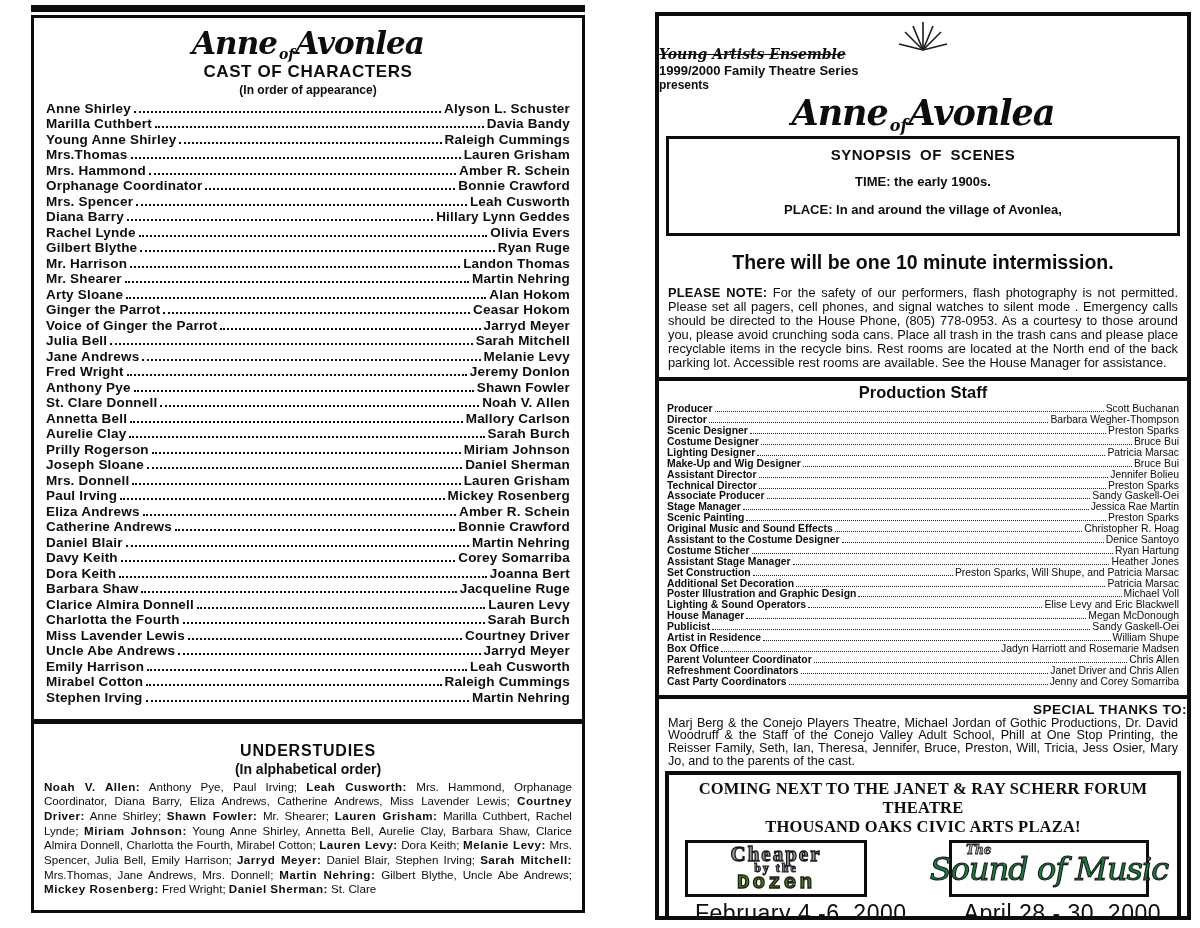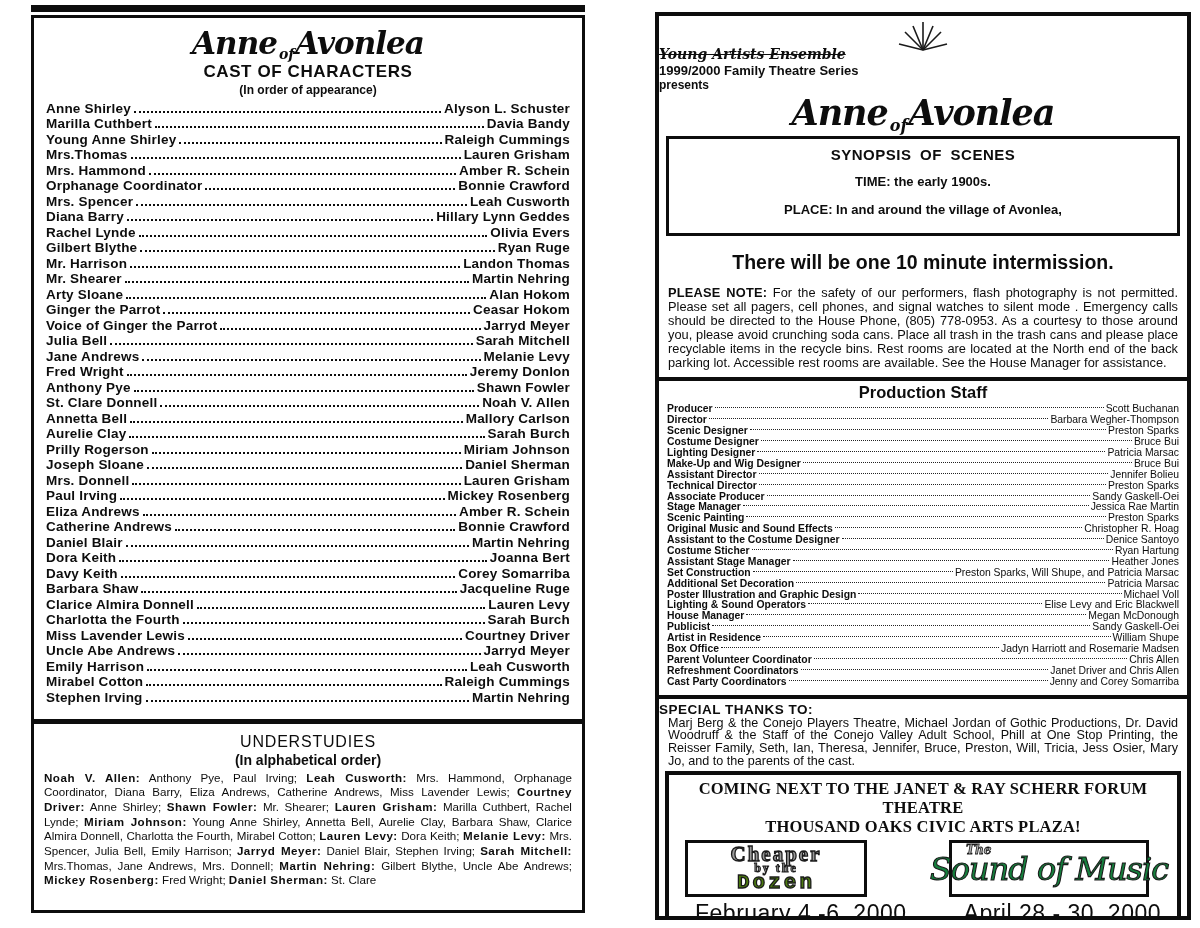--- a/index.html
+++ b/index.html
@@ -16,21 +16,21 @@
   .script-title .t-of { font-size:14px; position:relative; top:5px; margin:0 1px 0 2px; }
   .cast-heading { text-align:center; font-size:17px; font-weight:bold; letter-spacing:0.6px; margin-top:3px; }
   .cast-sub { text-align:center; font-size:12px; font-weight:bold; margin-top:1px; }
 
   .cast-list { padding:3px 12px 0 12px; }
   .cast-row { display:flex; align-items:flex-end; height:15.5px; font-size:13.5px; font-weight:bold; letter-spacing:0.2px; }
   .cast-row .c-role, .cast-row .c-actor { white-space:nowrap; }
   .cast-row .c-dots { flex:1; border-bottom:2px dotted #0d0d0d; margin:0 3px 3px 3px; min-width:12px; }
 
   .thick-rule-left { border-top:5px solid #0d0d0d; margin-top:14px; }
-  .us-heading { text-align:center; font-size:16px; font-weight:normal; letter-spacing:0.8px; margin-top:9px; }
+  .us-heading { text-align:center; font-size:16px; font-weight:bold; letter-spacing:0.8px; margin-top:18px; }
   .us-sub { text-align:center; font-size:14px; font-weight:bold; margin-top:1px; }
   .understudies { padding:3px 10px 0 10px; font-size:11.6px; line-height:14.7px; text-align:justify; }
   .understudies b { letter-spacing:0.5px; }
 
   
   .page-right { position:absolute; left:655px; top:12px; width:536px; height:908px; border:4px solid #0d0d0d; background:#fff; overflow:hidden; }
   .logo-block { text-align:left; padding-top:6px; }
   .starburst { display:block; margin:0 auto -6px auto; }
   .logo-script { font-family:"DejaVu Serif", serif; font-style:italic; font-weight:bold; font-size:14px; text-decoration:line-through; }
   .series-line { font-size:13px; font-weight:bold; margin-top:1px; }
@@ -45,26 +45,26 @@
   .syn-place { font-size:13px; font-weight:bold; margin-top:13px; }
 
   .intermission { text-align:center; font-size:19.5px; font-weight:bold; margin-top:15px; }
 
   .please-note { padding:12px 9px 0 9px; font-size:12.8px; line-height:13.9px; text-align:justify; }
   .please-note b { letter-spacing:0.2px; }
 
   .hrule { border-top:4px solid #0d0d0d; margin-top:8px; }
   .staff-heading { text-align:center; font-size:16.5px; font-weight:bold; margin-top:2px; }
   .staff-list { padding:1px 8px 0 8px; }
-  .staff-row { display:flex; align-items:center; height:10.9px; font-size:10.4px; }
+  .staff-row { display:flex; align-items:flex-end; height:10.9px; font-size:10.4px; }
   .staff-row .s-role { font-weight:bold; white-space:nowrap; }
   .staff-row .s-dots { flex:1; border-bottom:1.5px dotted #222; margin:0 2px 2px 2px; min-width:10px; }
   .staff-row .s-actor { white-space:nowrap; }
 
-  .thanks-heading { text-align:left; font-size:13.5px; font-weight:bold; letter-spacing:0.5px; margin-top:3px; }
+  .thanks-heading { text-align:right; font-size:13.5px; font-weight:bold; letter-spacing:0.5px; margin-top:3px; }
   .thanks-text { padding:0 9px; font-size:12.6px; line-height:12.7px; text-align:justify; }
 
   .ad-box { border:3px solid #0d0d0d; outline:1px solid #0d0d0d; margin:5px 7px 0 7px; text-align:center; padding-top:4px; height:168px; }
   .ad-heading { font-family:"Liberation Serif", serif; font-size:16.5px; font-weight:bold; line-height:19px; letter-spacing:0.2px; }
   .ad-logos { display:flex; justify-content:space-between; padding:4px 28px 0 16px; align-items:stretch; }
   .show-card { border:3px solid #0d0d0d; padding:2px 10px; }
   .cheaper-card { width:182px; }
   .cheaper-l1 { font-family:"Liberation Serif", serif; font-weight:bold; font-size:21px; line-height:18px; letter-spacing:2px; color:#9a9a9a; -webkit-text-stroke:1.3px #1a1a1a; }
   .cheaper-l2 { font-family:"Liberation Serif", serif; font-weight:bold; font-size:12px; line-height:10px; letter-spacing:2px; color:#9a9a9a; -webkit-text-stroke:1px #1a1a1a; }
   .cheaper-l3 { font-family:Liberation Mono, monospace; font-weight:bold; font-size:21px; line-height:19px; letter-spacing:3px; color:#4d7c0f; -webkit-text-stroke:1.3px #1a1a1a; }
@@ -257,29 +257,29 @@
           <span class="c-actor">Bonnie Crawford</span>
         </div>
 
         <div class="cast-row">
           <span class="c-role">Daniel Blair</span>
           <span class="c-dots"></span>
           <span class="c-actor">Martin Nehring</span>
         </div>
 
         <div class="cast-row">
+          <span class="c-role">Davy Keith</span>
+          <span class="c-dots"></span>
+          <span class="c-actor">Corey Somarriba</span>
+        </div>
+
+        <div class="cast-row">
           <span class="c-role">Dora Keith</span>
           <span class="c-dots"></span>
           <span class="c-actor">Joanna Bert</span>
-        </div>
-
-        <div class="cast-row">
-          <span class="c-role">Davy Keith</span>
-          <span class="c-dots"></span>
-          <span class="c-actor">Corey Somarriba</span>
         </div>
 
         <div class="cast-row">
           <span class="c-role">Barbara Shaw</span>
           <span class="c-dots"></span>
           <span class="c-actor">Jacqueline Ruge</span>
         </div>
 
         <div class="cast-row">
           <span class="c-role">Clarice Almira Donnell</span>

